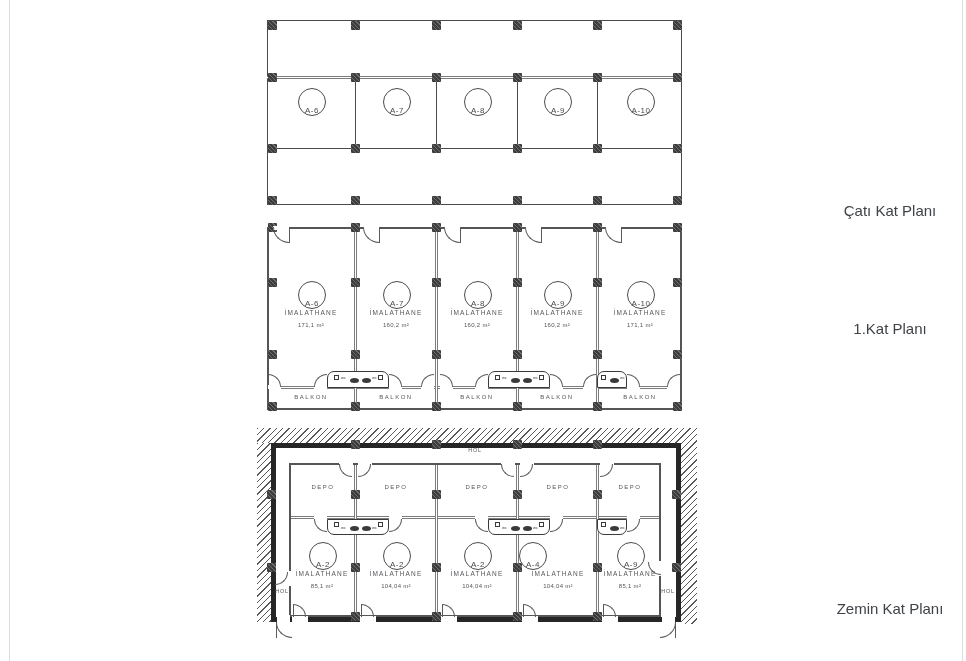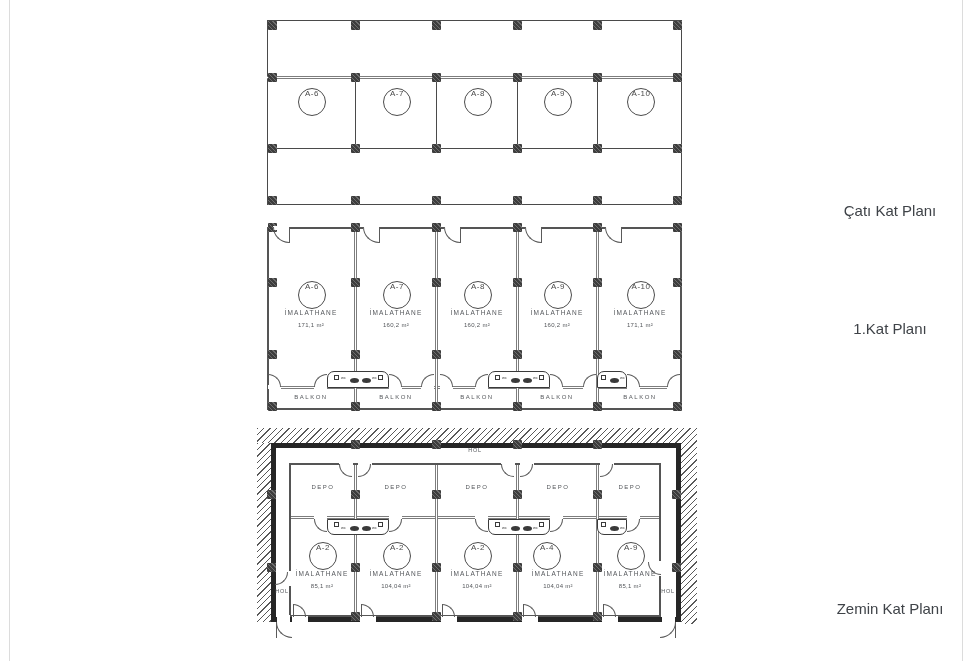--- a/index.html
+++ b/index.html
@@ -18,21 +18,21 @@
   .gap{position:absolute;background:#fff;z-index:5}
   .arc{position:absolute;box-sizing:border-box;z-index:7;border:0 solid #5a5a5a;background:transparent}
   .abl{border-left-width:1px;border-bottom-width:1px;border-radius:0 0 0 100%}
   .abr{border-right-width:1px;border-bottom-width:1px;border-radius:0 0 100% 0}
   .atl{border-left-width:1px;border-top-width:1px;border-radius:100% 0 0 0}
   .atr{border-right-width:1px;border-top-width:1px;border-radius:0 100% 0 0}
   .leaf{position:absolute;background:#5a5a5a;z-index:7}
   .hatch{position:absolute;z-index:0;
          background-image:repeating-linear-gradient(135deg,#595959 0 1px,transparent 1px 4.5px)}
   .circle{position:absolute;width:26px;height:26px;border:1px solid #4c4c4c;border-radius:50%;
-          background:#fff;z-index:8;display:flex;align-items:flex-start;justify-content:center;
+          background:#fff;z-index:8;display:flex;align-items:flex-end;justify-content:center;
           font-size:8px;letter-spacing:.5px;color:#4a4a4a}
   .t{position:absolute;color:#54575b;text-align:center;white-space:nowrap;z-index:8;line-height:1}
   .room{font-size:6.5px;letter-spacing:1.2px;width:90px}
   .area{font-size:6px;letter-spacing:.3px;width:90px}
   .small{font-size:6px;letter-spacing:1.5px;width:90px}
   .hol{font-size:5.5px;letter-spacing:.8px;width:40px}
   .wc-mod{position:absolute;background:#fff;border:1px solid #3a3a3a;box-sizing:border-box;z-index:6}
   .rt{border-radius:7px 7px 0 0}
   .rb{border-radius:0 0 7px 7px}
   .sq{position:absolute;width:5px;height:5px;border:1px solid #3a3a3a;box-sizing:border-box;background:#fff}
@@ -336,21 +336,21 @@
     <span class="t small" style="left:585px;top:484px">DEPO</span>
     <div class="circle" style="left:309px;top:542px">
         <span>A-2</span>
       </div>
     <div class="circle" style="left:383px;top:542px">
         <span>A-2</span>
       </div>
     <div class="circle" style="left:464px;top:542px">
         <span>A-2</span>
       </div>
-    <div class="circle" style="left:533px;top:542px">
+    <div class="circle" style="left:519px;top:542px">
         <span>A-4</span>
       </div>
     <div class="circle" style="left:617px;top:542px">
         <span>A-9</span>
       </div>
     <span class="t room" style="left:277px;top:571px">İMALATHANE</span>
     <span class="t room" style="left:351px;top:571px">İMALATHANE</span>
     <span class="t room" style="left:432px;top:571px">İMALATHANE</span>
     <span class="t room" style="left:513px;top:571px">İMALATHANE</span>
     <span class="t room" style="left:585px;top:571px">İMALATHANE</span>

